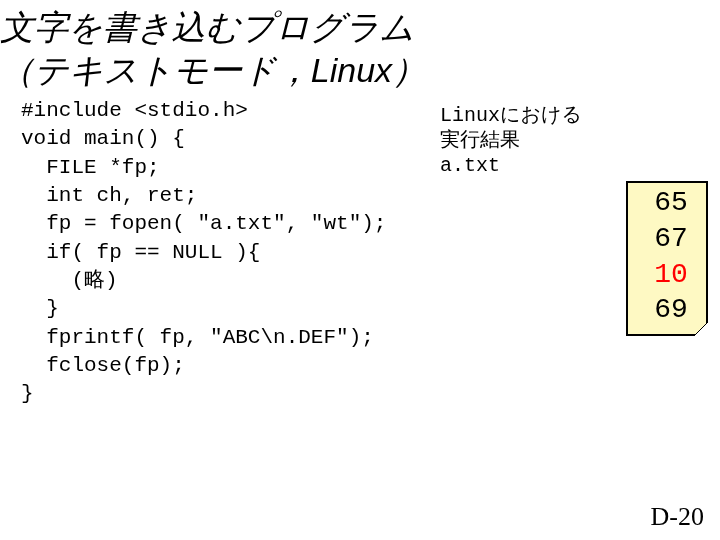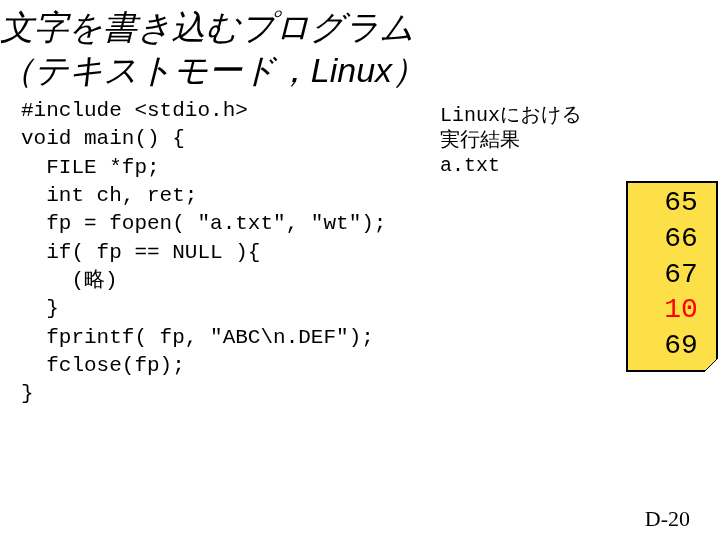--- a/index.html
+++ b/index.html
@@ -44,27 +44,27 @@
     font-family: "Courier New", monospace;
     font-size: 20px;
     line-height: 1.25;
     white-space: pre;
   }
   .file-box {
     position: absolute;
     left: 186px;
     top: 78px;
     width: 70px;
-    background: #fde047;
+    background: #fef9c3;
     border: 2px solid #000;
     font-family: "Courier New", monospace;
     font-size: 28px;
     line-height: 1.28;
     text-align: center;
-    padding: 2px 0 6px 18px;
+    padding: 2px 0 6px 8px;
   }
   .file-box .red { color: #ff0000; }
   .fold {
     position: absolute;
     right: -2px;
     bottom: -2px;
     width: 0; height: 0;
     border-right: 14px solid #fff;
     border-top: 14px solid transparent;
   }
@@ -79,24 +79,24 @@
     position: absolute;
     left: 0px;
     top: 258px;
     font-family: "Courier New", monospace;
     font-size: 19px;
     line-height: 1.45;
     white-space: pre;
   }
   .page-num {
     position: absolute;
-    right: 30px;
+    right: 16px;
     bottom: 8px;
     font-family: serif;
-    font-size: 22px;
+    font-size: 26px;
   }
 </style>
 </head>
 <body>
 
 <div class="title">
   <div>文字を書き込むプログラム</div>
   <div>（テキストモード，Linux）</div>
 </div>
 
@@ -112,21 +112,20 @@
   fprintf( fp, "ABC\n.DEF");
   fclose(fp);
 }</div>
 
   <div class="right">
     <div class="result-label">Linuxにおける
 実行結果
 a.txt</div>
     <div class="file-box">
       <div>65</div>
-      <div>66</div>
       <div>67</div>
       <div class="red">10</div>
       <div>69</div>
       <span class="fold"></span>
       <span class="fold2"></span>
     </div>
   </div>
 </div>
 
 <div class="page-num">D-20</div>

